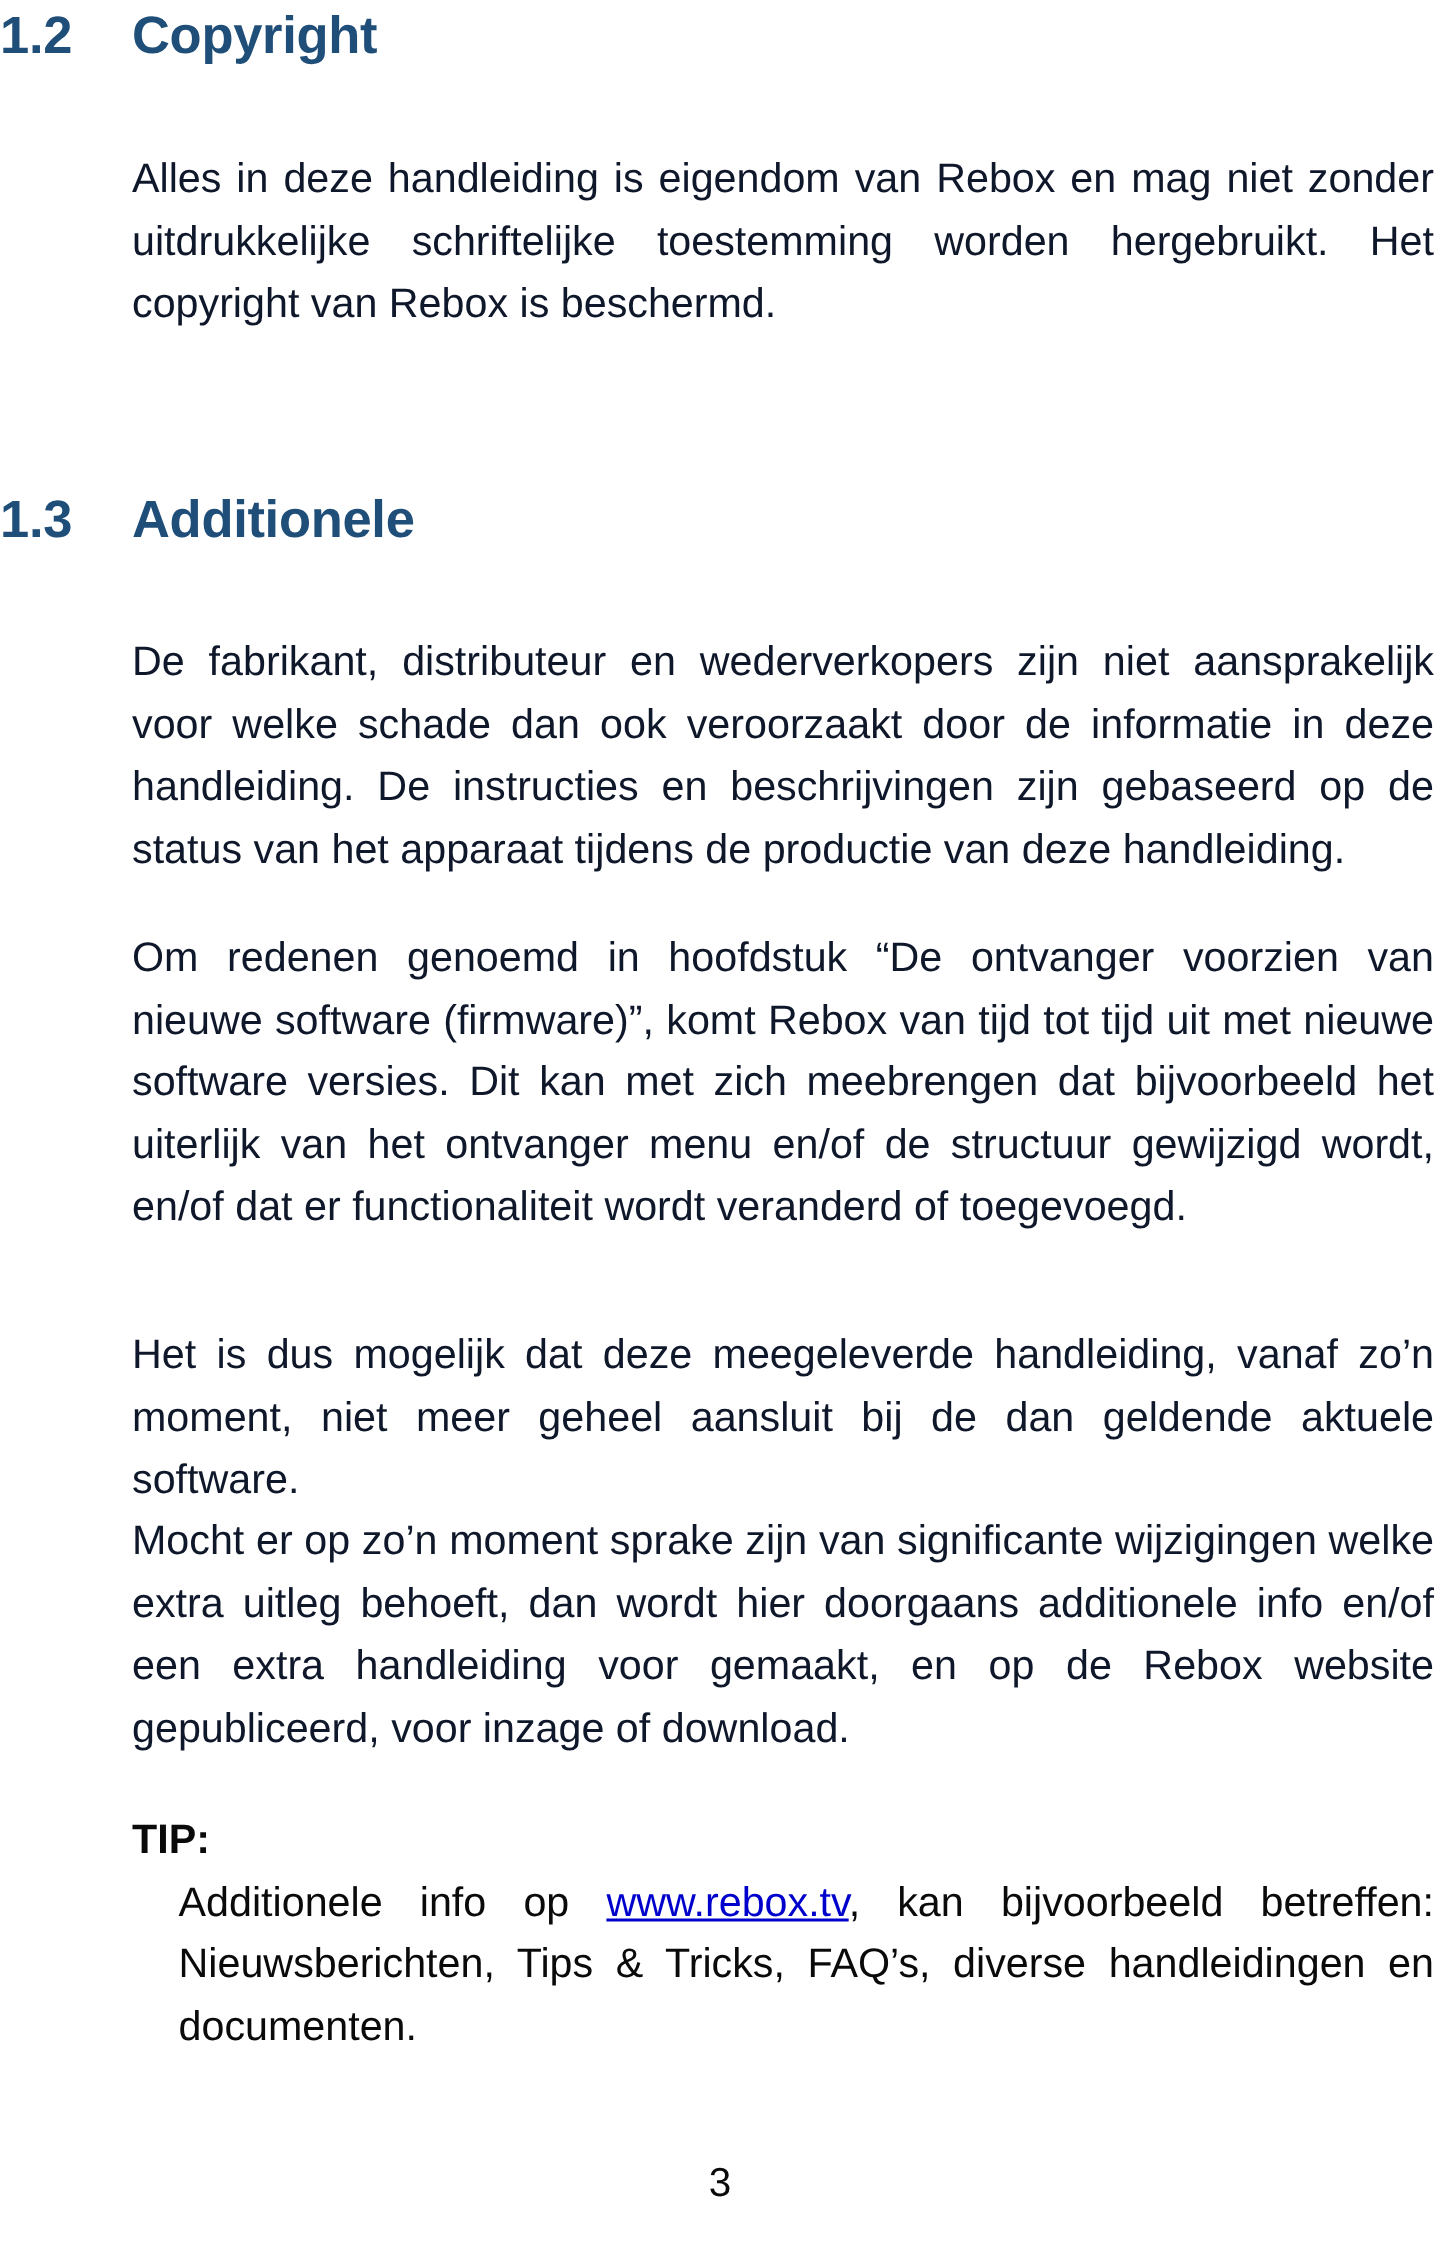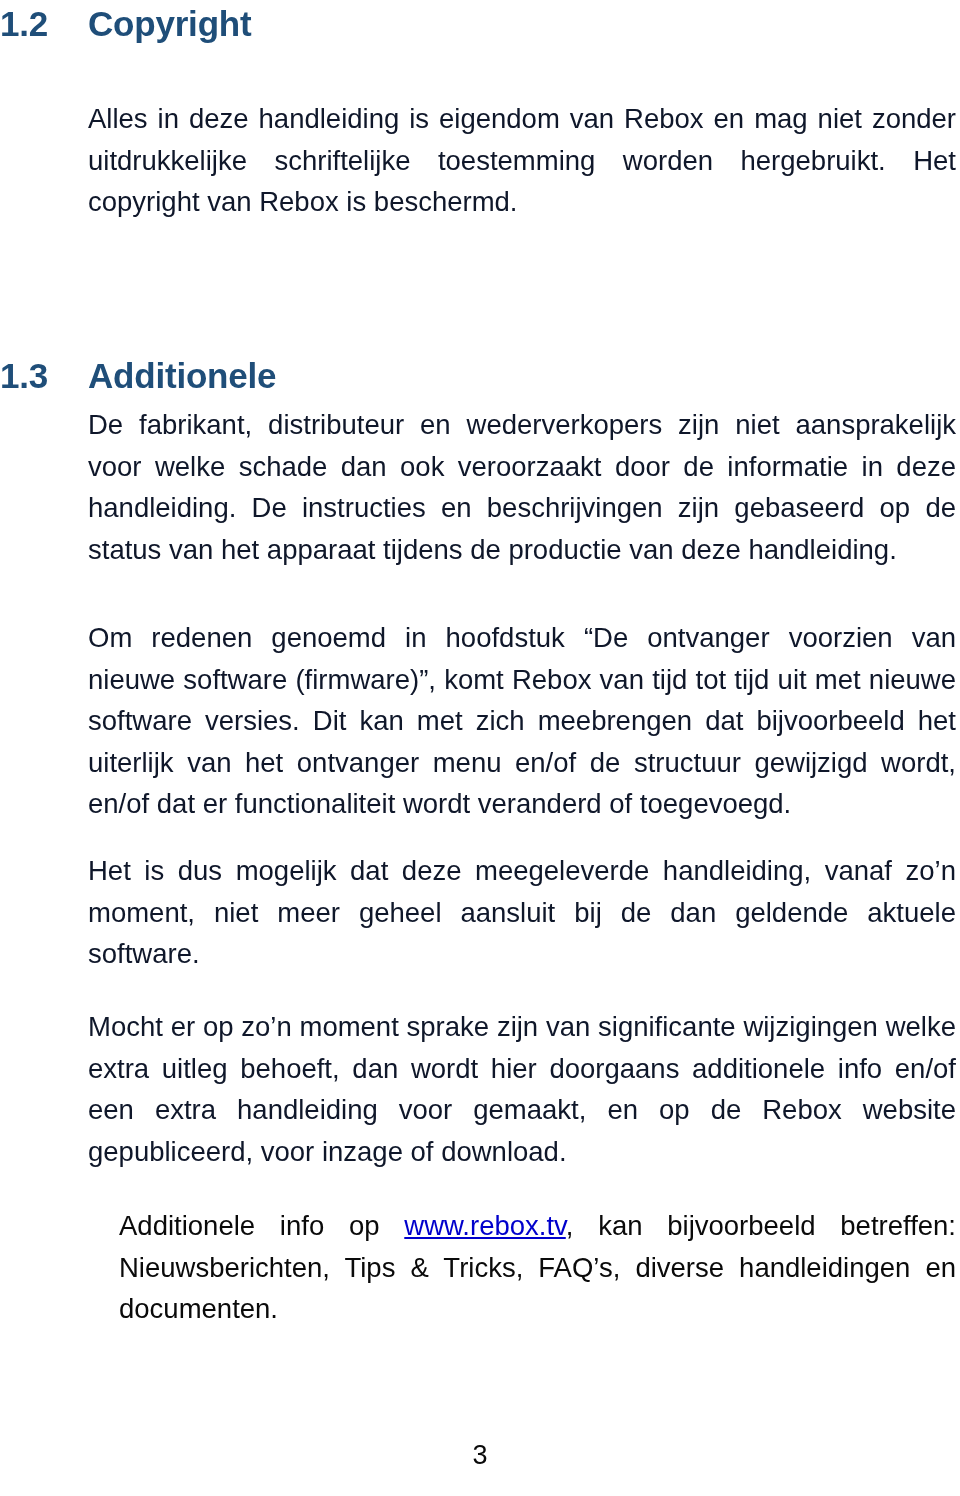--- a/index.html
+++ b/index.html
@@ -47,21 +47,20 @@
     position: absolute;
     left: 0px;
     top: 2px;
     width: 960px;
   }
   #heading-disclaimer {
     position: absolute;
     left: 0px;
     top: 325px;
     width: 960px;
-    margin-top: 29px;
   }
 
   
   .body-block {
     position: absolute;
     left: 88px;
     width: 868px;
     font-size: 27.5px;
     line-height: 41.5px;
     text-align: justify;
@@ -72,23 +71,23 @@
   }
   .body-block p {
     margin: 0;
     text-align: justify;
   }
   .body-block p.last-line-left {
     text-align-last: left;
   }
 
   #para-copyright { top: 98px; }
-  #para-disclaimer-1 { top: 404px; }
+  #para-disclaimer-1 { top: 420px; }
   #para-disclaimer-2 { top: 617px; }
-  #para-disclaimer-3 { top: 850px; }
+  #para-disclaimer-3 { top: 882px; }
   #para-disclaimer-4 { top: 1006px; }
 
   
   #tip-block {
     position: absolute;
     left: 88px;
     top: 1205px;
     width: 868px;
     font-size: 27.5px;
     line-height: 41.5px;
@@ -151,18 +150,19 @@
 
   <div class="body-block" id="para-disclaimer-3">
     <p class="last-line-left">Het is dus mogelijk dat deze meegeleverde handleiding, vanaf zo’n moment, niet meer geheel aansluit bij de dan geldende aktuele software.</p>
   </div>
 
   <div class="body-block" id="para-disclaimer-4">
     <p class="last-line-left">Mocht er op zo’n moment sprake zijn van significante wijzigingen welke extra uitleg behoeft, dan wordt hier doorgaans additionele info en/of een extra handleiding voor gemaakt, en op de Rebox website gepubliceerd, voor inzage of download.</p>
   </div>
 
   <div id="tip-block">
+    <span class="tip-label">TIP:</span>
     <span class="tip-body"><span>Additionele info op </span><a class="weblink" href="#">www.rebox.tv</a><span>, kan bijvoorbeeld betreffen: Nieuwsberichten, Tips &amp; Tricks, FAQ’s, diverse handleidingen en documenten.</span></span>
   </div>
 
   <div id="page-number">3</div>
 
 </div>
 
 </body></html>

